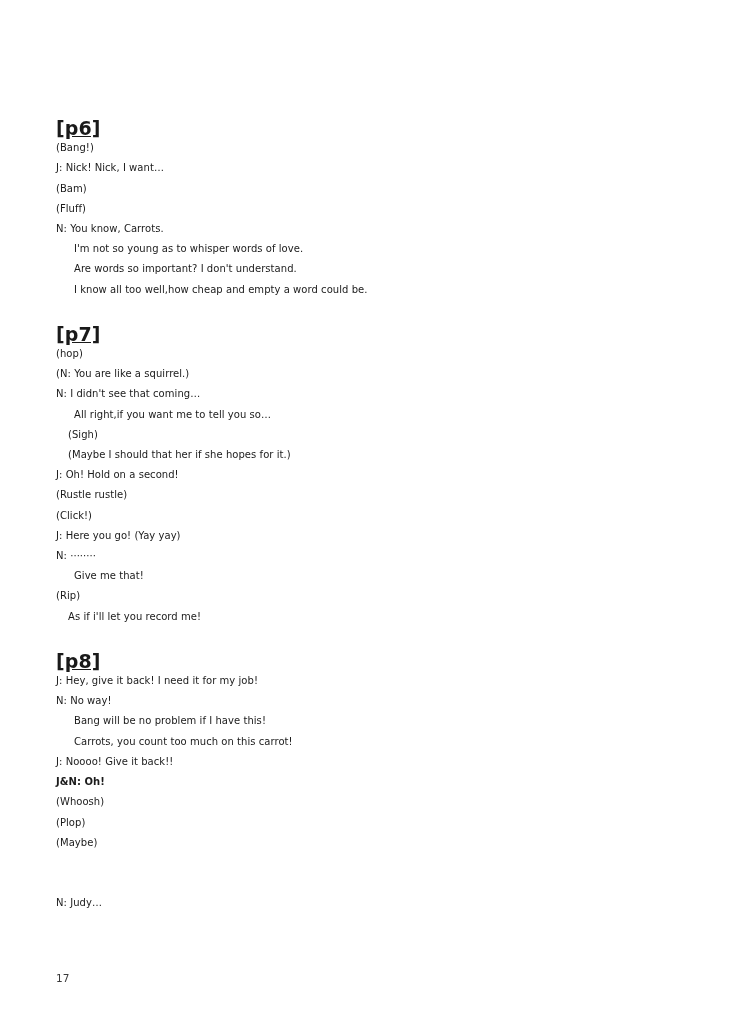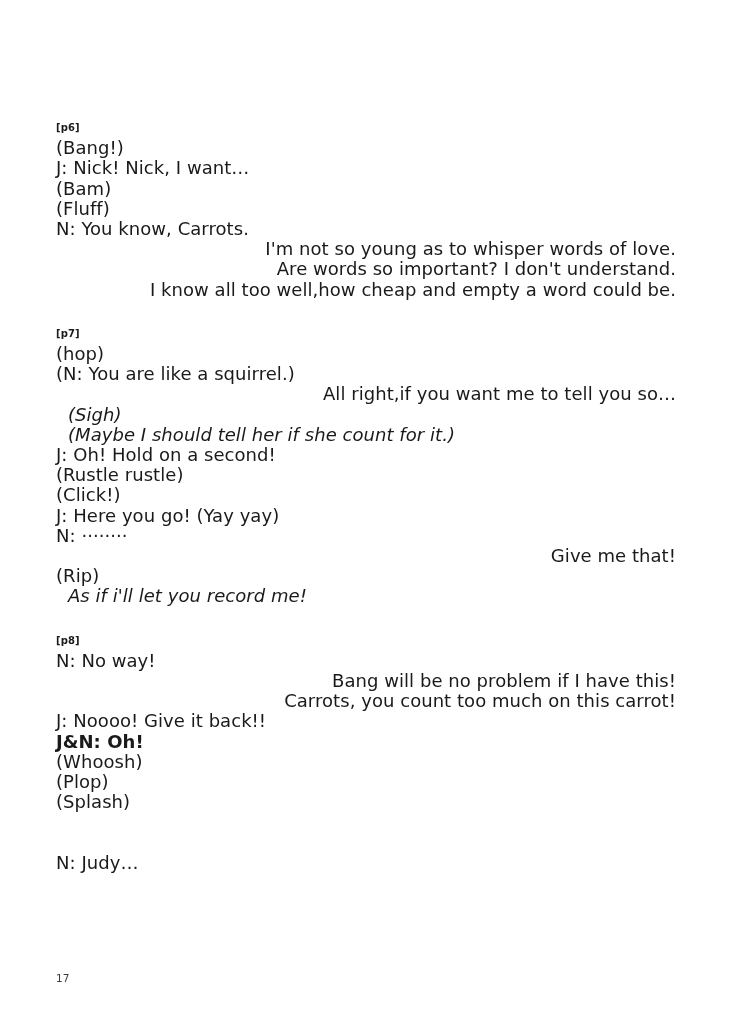--- a/index.html
+++ b/index.html
@@ -27,37 +27,38 @@
     width: 620px;
   }
   .section {
     margin-bottom: 24px;
   }
   .section:last-of-type {
     margin-bottom: 0;
   }
   .heading {
     font-weight: bold;
-    font-size: 10px;
+    font-size: 19px;
     line-height: 20.2px;
     margin: 0 0 0 0;
     letter-spacing: 0.1px;
+    text-decoration: underline;
   }
   .line {
-    font-size: 18px;
+    font-size: 10px;
     line-height: 20.2px;
     white-space: pre-wrap;
     margin: 0;
     letter-spacing: 0.05px;
   }
   .line.bold {
     font-weight: bold;
   }
-  .indent-1 { padding-left: 18px; text-align: right; }
-  .indent-2 { padding-left: 12px; font-style: italic; }
+  .indent-1 { padding-left: 18px; }
+  .indent-2 { padding-left: 12px; }
   .gap-line {
     height: 20.2px;
   }
   .page-number {
     position: absolute;
     left: 56px;
     top: 972px;
     font-size: 10.5px;
     color: #3a3a3a;
     text-align: right;
@@ -79,43 +80,45 @@
       <p class="line">N: You know, Carrots.</p>
       <p class="line indent-1">I'm not so young as to whisper words of love.</p>
       <p class="line indent-1">Are words so important? I don't understand.</p>
       <p class="line indent-1">I know all too well,how cheap and empty a word could be.</p>
     </div>
 
     <div class="section">
       <p class="heading">[p7]</p>
       <p class="line">(hop)</p>
       <p class="line">(N: You are like a squirrel.)</p>
+      <p class="line">N: I didn't see that coming…</p>
       <p class="line indent-1">All right,if you want me to tell you so…</p>
       <p class="line indent-2">(Sigh)</p>
-      <p class="line indent-2">(Maybe I should tell her if she count for it.)</p>
+      <p class="line indent-2">(Maybe I should that her if she hopes for it.)</p>
       <p class="line">J: Oh! Hold on a second!</p>
       <p class="line">(Rustle rustle)</p>
       <p class="line">(Click!)</p>
       <p class="line">J: Here you go! (Yay yay)</p>
       <p class="line">N: ········</p>
       <p class="line indent-1">Give me that!</p>
       <p class="line">(Rip)</p>
       <p class="line indent-2">As if i'll let you record me!</p>
     </div>
 
     <div class="section">
       <p class="heading">[p8]</p>
+      <p class="line">J: Hey, give it back! I need it for my job!</p>
       <p class="line">N: No way!</p>
       <p class="line indent-1">Bang will be no problem if I have this!</p>
       <p class="line indent-1">Carrots, you count too much on this carrot!</p>
       <p class="line">J: Noooo! Give it back!!</p>
       <p class="line bold">J&amp;N: Oh!</p>
       <p class="line">(Whoosh)</p>
       <p class="line">(Plop)</p>
-      <p class="line">(Splash)</p>
+      <p class="line">(Maybe)</p>
       <div class="gap-line"></div>
       <div class="gap-line"></div>
       <p class="line">N: Judy…</p>
     </div>
 
   </div>
 
   <div class="page-number">17</div>
 
 </div>

